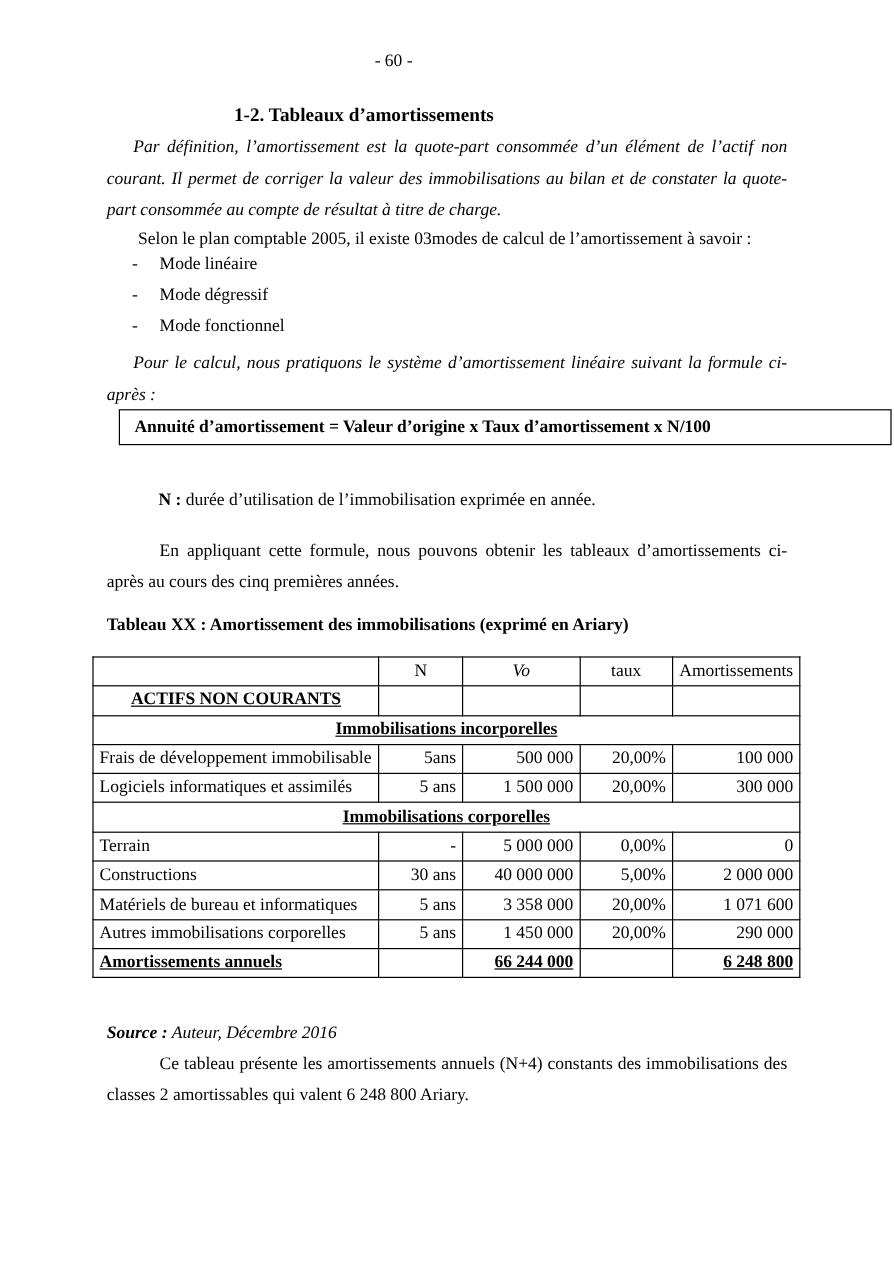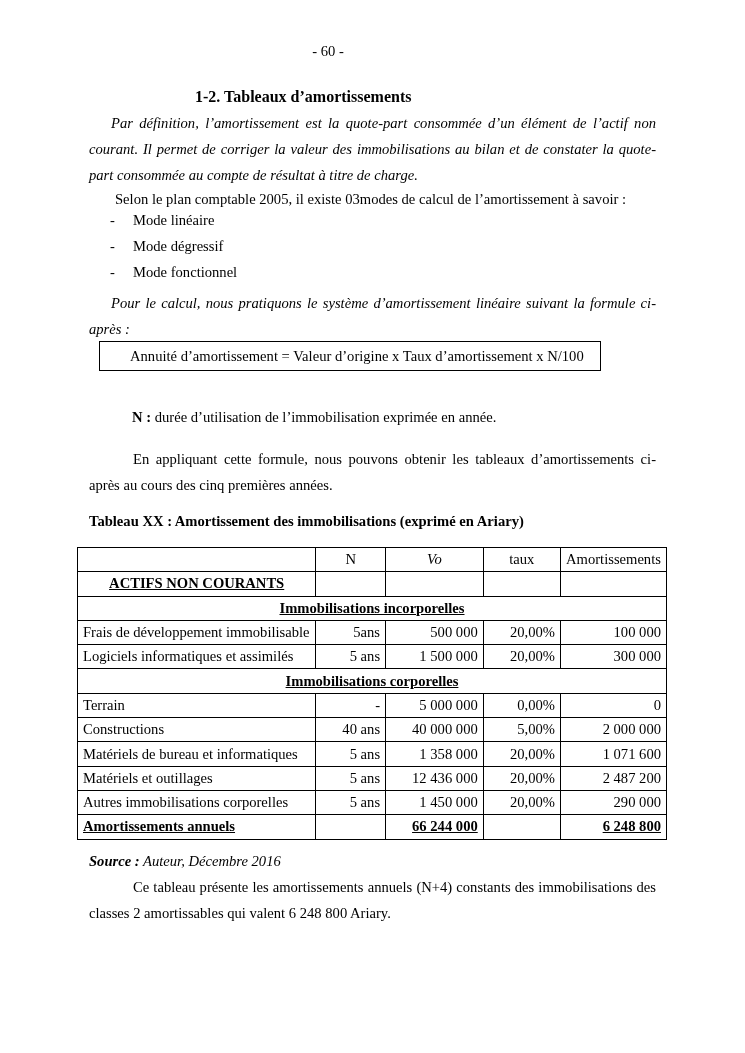--- a/index.html
+++ b/index.html
@@ -8,22 +8,22 @@
     font-family: "Liberation Serif", serif; color: #000; font-size: 14.6px;
   }
   .abs { position: absolute; white-space: nowrap; }
   .page-num { top: 43px; left: 0; width: 656px; text-align: center; font-size: 14.6px; }
   .heading { top: 88px; left: 195px; font-weight: bold; font-size: 16px; }
   .para { left: 89px; width: 567px; line-height: 26px; text-align: justify; white-space: normal; }
   .indent { text-indent: 22px; font-style: italic; }
   .list-item { left: 110px; }
   .list-item .dash { display: inline-block; width: 23px; }
   .formula-box {
-    top: 341px; left: 99px; width: 502px; height: 30px; border: 1.2px solid #000;
-    box-sizing: border-box; font-weight: normal; padding-left: 30px; line-height: 28px;
+    top: 341px; left: 99px; width: 644px; height: 30px; border: 1.2px solid #000;
+    box-sizing: border-box; font-weight: bold; padding-left: 12px; line-height: 28px;
   }
   .n-def { top: 409px; left: 132px; }
   .table-title { top: 513px; left: 89px; font-weight: bold; }
   table.amort {
     position: absolute; top: 547px; left: 77px; width: 590px;
     border-collapse: collapse; font-size: 14.6px;
   }
   table.amort td {
     border: 1px solid #000; height: 24.3px; padding: 0 5px; box-sizing: border-box; white-space: nowrap;
   }
@@ -103,38 +103,31 @@
   </tr>
   <tr>
     <td>Terrain</td>
     <td class="r">-</td>
     <td class="r">5 000 000</td>
     <td class="r">0,00%</td>
     <td class="r">0</td>
   </tr>
   <tr>
     <td>Constructions</td>
-    <td class="r">40 ans</td>
+    <td class="r">30 ans</td>
     <td class="r">40 000 000</td>
     <td class="r">5,00%</td>
     <td class="r">2 000 000</td>
   </tr>
   <tr>
     <td>Matériels de bureau et informatiques</td>
     <td class="r">5 ans</td>
-    <td class="r">1 358 000</td>
+    <td class="r">3 358 000</td>
     <td class="r">20,00%</td>
     <td class="r">1 071 600</td>
-  </tr>
-  <tr>
-    <td>Matériels et outillages</td>
-    <td class="r">5 ans</td>
-    <td class="r">12 436 000</td>
-    <td class="r">20,00%</td>
-    <td class="r">2 487 200</td>
   </tr>
   <tr>
     <td>Autres immobilisations corporelles</td>
     <td class="r">5 ans</td>
     <td class="r">1 450 000</td>
     <td class="r">20,00%</td>
     <td class="r">290 000</td>
   </tr>
   <tr>
     <td class="b">Amortissements annuels</td>

